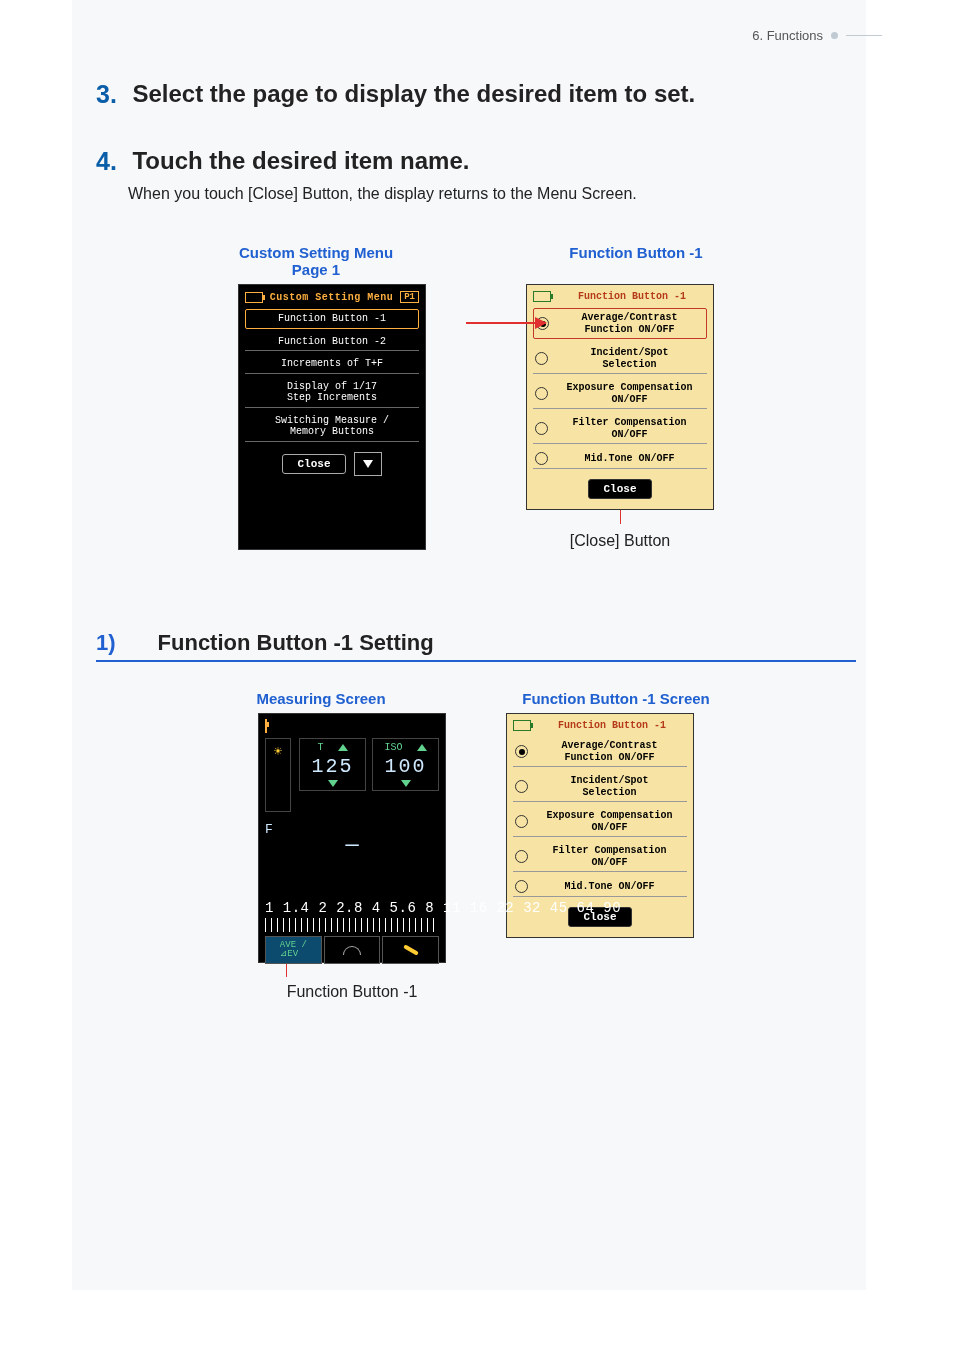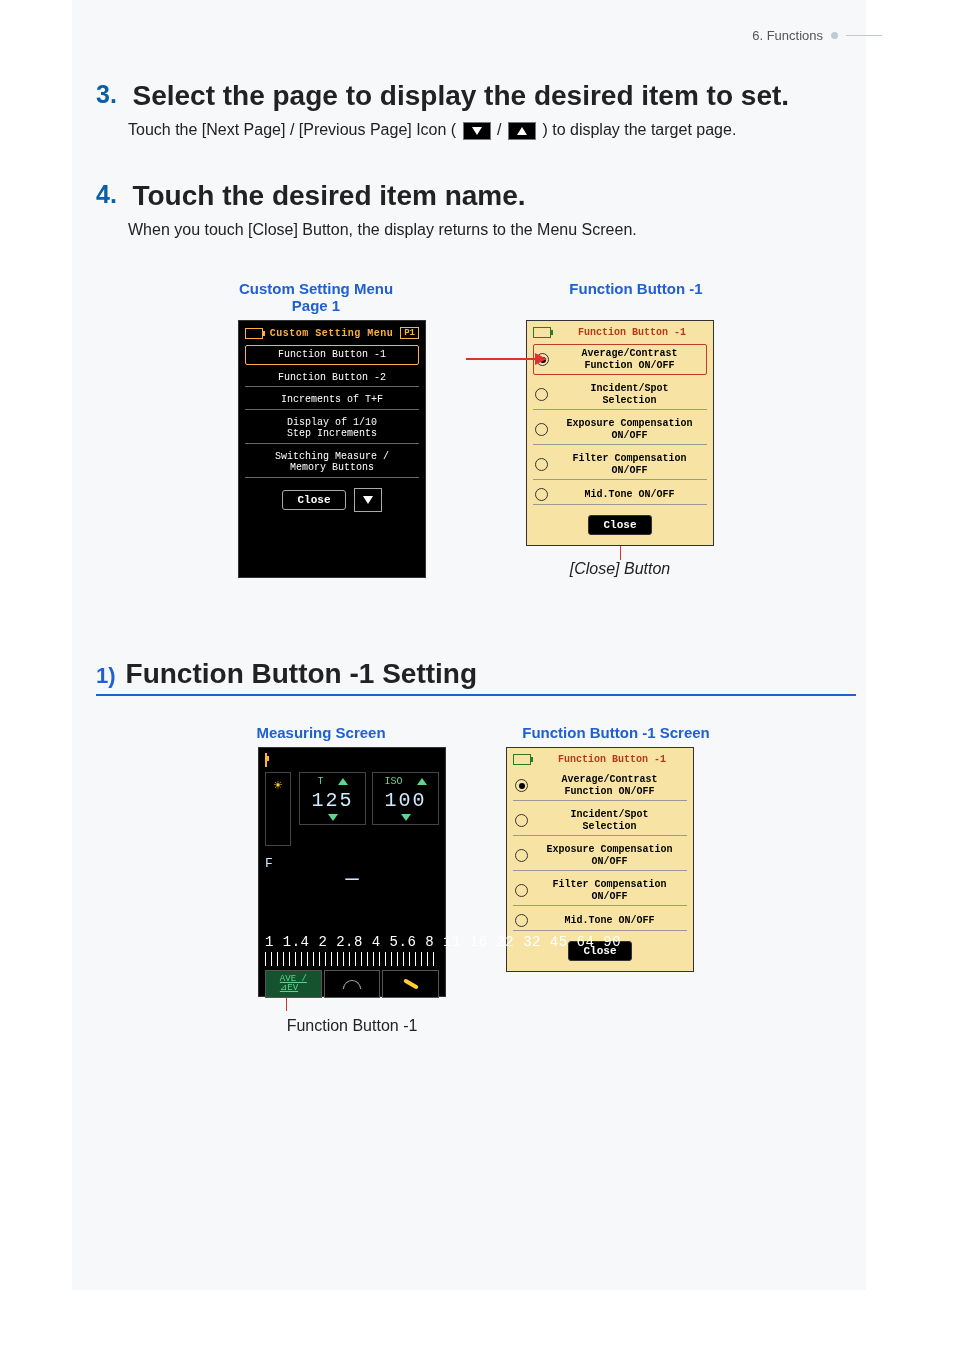--- a/index.html
+++ b/index.html
@@ -21,21 +21,21 @@
   }
   .page-header .dot{width:7px;height:7px;border-radius:50%;background:#bfcad3;}
   .page-header .line{width:36px;height:1px;background:#bfcad3;}
   .content{
     position:absolute;left:96px;top:80px;width:760px;
   }
   .step-num{
     color:#0b5ea8;font-size:25px;font-weight:bold;
     width:32px;display:inline-block;vertical-align:top;
   }
-  .step-title{font-size:28px;font-weight:bold;display:inline;}
+  .step-title{font-size:24px;font-weight:bold;display:inline;}
   .step-body{margin-left:32px;font-size:16px;line-height:1.5;margin-top:6px;}
   .icon-inline{
     display:inline-flex;align-items:center;gap:4px;
     background:#000;border:1px solid #777;
     width:26px;height:16px;justify-content:center;
     margin:0 2px;vertical-align:middle;
   }
   .tri-down{width:0;height:0;border-left:5px solid transparent;border-right:5px solid transparent;border-top:8px solid #fff;}
   .tri-up{width:0;height:0;border-left:5px solid transparent;border-right:5px solid transparent;border-bottom:8px solid #fff;}
   .step-block{margin-bottom:38px;}
@@ -95,29 +95,29 @@
   .os-item.boxed{border:1px solid #c0392b;border-radius:2px;}
   .os-footer{display:flex;justify-content:center;margin-top:10px;}
   .os-close{background:#000;color:#fff;border:1px solid #333;border-radius:3px;padding:3px 14px;font-size:11px;font-weight:bold;}
   .red-arrow{
     position:absolute;left:370px;top:38px;width:80px;height:2px;background:#e03030;
   }
   .red-arrow::after{
     content:"";position:absolute;right:-1px;top:-5px;
     border-left:12px solid #e03030;border-top:6px solid transparent;border-bottom:6px solid transparent;
   }
-  .sub-caption{font-size:16px;text-align:center;font-style:italic;}
+  .sub-caption{font-size:16px;text-align:center;margin-top:8px;}
   .tick-line{width:1px;height:14px;background:#e03030;margin:0 auto;}
   .section-hr{
     margin-top:36px;
     display:flex;align-items:baseline;gap:10px;
     border-bottom:2px solid #2060d0;padding-bottom:4px;
   }
   .section-num{color:#2060d0;font-size:22px;font-weight:bold;}
-  .section-title{color:#222;font-size:28px;font-weight:bold;}
+  .section-title{color:#222;font-size:22px;font-weight:bold;margin-left:32px;}
   .section-body{font-size:16px;margin-top:14px;}
   .second-row-captions{
     display:flex;justify-content:center;gap:80px;margin-top:28px;
   }
   .second-row{
     display:flex;justify-content:center;gap:60px;margin-top:6px;align-items:flex-start;
   }
   
   .meas-screen{
     width:188px;height:250px;background:#000;border:1px solid #333;
@@ -136,21 +136,21 @@
   .tri-up-g{width:0;height:0;border-left:5px solid transparent;border-right:5px solid transparent;border-bottom:7px solid #62d28f;}
   .tri-dn-g{width:0;height:0;border-left:5px solid transparent;border-right:5px solid transparent;border-top:7px solid #62d28f;}
   .val-num{color:#cfe9ff;font-size:20px;letter-spacing:2px;margin:2px 0;}
   .f-label{color:#cfe9ff;font-size:13px;margin-top:10px;}
   .dash{color:#cfe9ff;font-size:22px;text-align:center;margin-top:-4px;}
   .scale{color:#fff;font-size:14px;margin-top:42px;letter-spacing:0.5px;text-align:center;white-space:nowrap;}
   .ruler{height:14px;margin-top:2px;background:
     repeating-linear-gradient(to right,#fff 0 1px,transparent 1px 6px);}
   .meas-footer{display:flex;gap:2px;margin-top:4px;}
   .meas-tile{flex:1;border:1px solid #555;background:#000;height:26px;display:flex;align-items:center;justify-content:center;}
-  .meas-tile.first{color:#62d28f;font-size:9px;line-height:1;flex-direction:column;background:#14532d;text-decoration:underline;}
+  .meas-tile.first{color:#62d28f;font-size:9px;line-height:1;flex-direction:column;background:#0c4a6e;}
   .dome{width:16px;height:8px;border:1px solid #aaa;border-bottom:none;border-top-left-radius:10px;border-top-right-radius:10px;}
   .wrench{width:16px;height:4px;background:#ffcc33;position:relative;border-radius:2px;transform:rotate(30deg);}
   .col-below{text-align:center;margin-top:6px;}
   .page-number{
     position:absolute;left:0;right:0;bottom:60px;text-align:center;
     font-size:17px;color:#222;
   }
 </style>
 </head>
 <body>
@@ -162,31 +162,20 @@
     <span>6.  Functions</span>
     <span class="dot"></span>
     <span class="line"></span>
   </div>
 
   <div class="content">
 
     <div class="step-block">
       <span class="step-num">3.</span>
       <span class="step-title">Select the page to display the desired item to set.</span>
-      <div class="step-body">
-        <span>Touch the [Next Page] / [Previous Page] Icon ( </span>
-        <span class="icon-inline">
-            <span class="tri-down"></span>
-          </span>
-        <span> / </span>
-        <span class="icon-inline">
-            <span class="tri-up"></span>
-          </span>
-        <span> ) to display the target page.</span>
-      </div>
     </div>
 
     <div class="step-block">
       <span class="step-num">4.</span>
       <span class="step-title">Touch the desired item name.</span>
       <div class="step-body">When you touch [Close] Button, the display returns to the Menu Screen.</div>
     </div>
 
     <div class="caption-row">
       <div class="caption" style="white-space:pre-line">Custom Setting Menu
@@ -200,21 +189,21 @@
       <div class="device-screen">
         <div class="ds-header">
           <span class="batt"></span>
           <span class="ds-title">Custom Setting Menu</span>
           <span class="pg-badge">P1</span>
         </div>
         <div class="ds-list">
           <div class="ds-item selected">Function Button -1</div>
           <div class="ds-item">Function Button -2</div>
           <div class="ds-item">Increments of T+F</div>
-          <div class="ds-item">Display of 1/10
+          <div class="ds-item">Display of 1/17
 Step Increments</div>
           <div class="ds-item">Switching Measure /
 Memory Buttons</div>
         </div>
         <div class="ds-footer">
           <span class="ds-btn">Close</span>
           <span class="ds-arrow">
               <span class="tri-down"></span>
             </span>
         </div>

